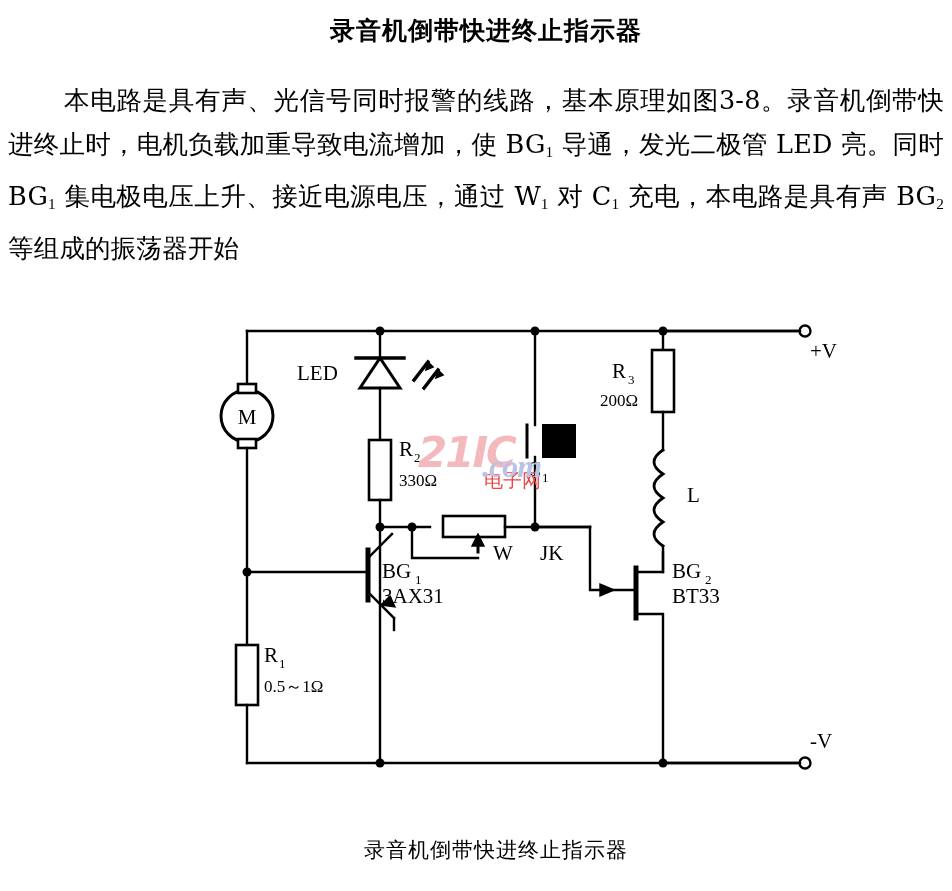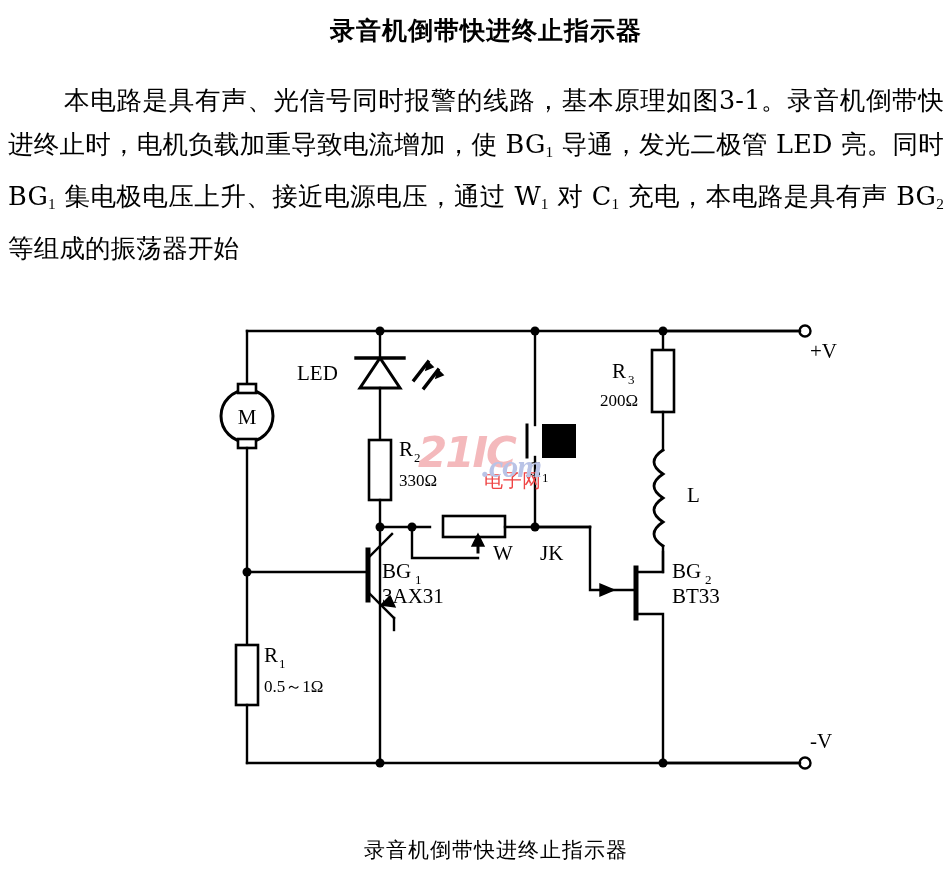--- a/index.html
+++ b/index.html
@@ -129,21 +129,21 @@
   }
   .sch-sub {
     font-size: 13px;
   }
 </style>
 </head>
 <body>
 
 <div id="doc-title">录音机倒带快进终止指示器</div>
 
-<div id="body-text"><span>本电路是具有声、光信号同时报警的线路，基本原理如图3-1。录音机倒带快进终止时，电机负载加重导致电流增加，使 BG</span><sub class="lat">1</sub><span> 导通，发光二极管 LED 亮。同时 BG</span><sub class="lat">1</sub><span> 集电极电压上升、接近电源电压，通过 W</span><sub class="lat">1</sub><span> 对 C</span><sub class="lat">1</sub><span> 充电，本电路是具有声 BG</span><sub class="lat">2</sub><span> 等组成的振荡器开始</span></div>
+<div id="body-text"><span>本电路是具有声、光信号同时报警的线路，基本原理如图3-8。录音机倒带快进终止时，电机负载加重导致电流增加，使 BG</span><sub class="lat">1</sub><span> 导通，发光二极管 LED 亮。同时 BG</span><sub class="lat">1</sub><span> 集电极电压上升、接近电源电压，通过 W</span><sub class="lat">1</sub><span> 对 C</span><sub class="lat">1</sub><span> 充电，本电路是具有声 BG</span><sub class="lat">2</sub><span> 等组成的振荡器开始</span></div>
 
 <div id="schematic">
 <svg width="952" height="520" viewBox="0 0 952 520" xmlns="http://www.w3.org/2000/svg">
   <g stroke="#000" stroke-width="2.4" fill="none" stroke-linecap="square">
 
     <line x1="247" y1="31" x2="800" y2="31"></line>
 
     <circle cx="805" cy="31" r="5.5" fill="#fff" stroke-width="2.4"></circle>
 
     <line x1="247" y1="463" x2="800" y2="463"></line>

